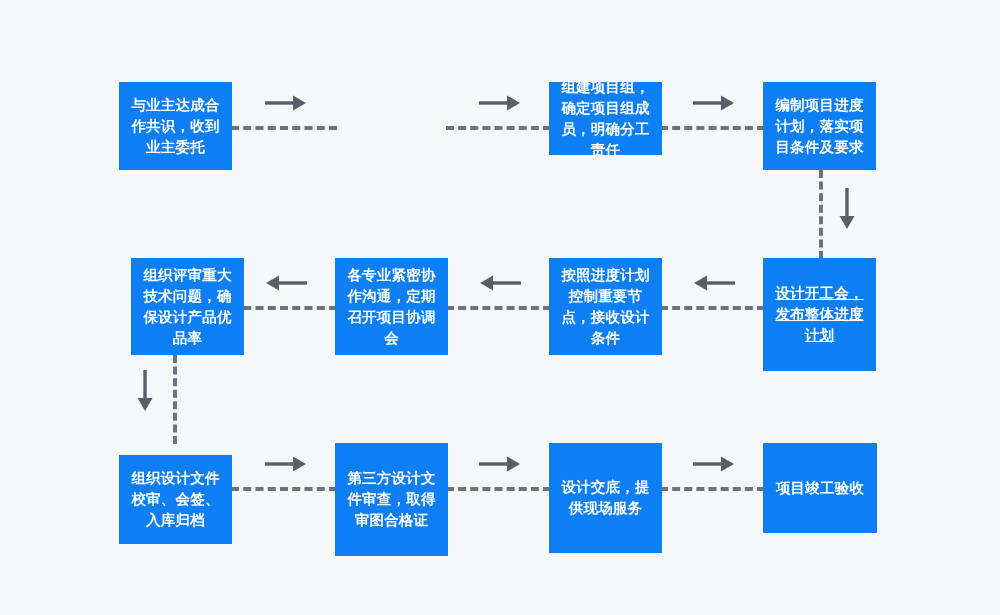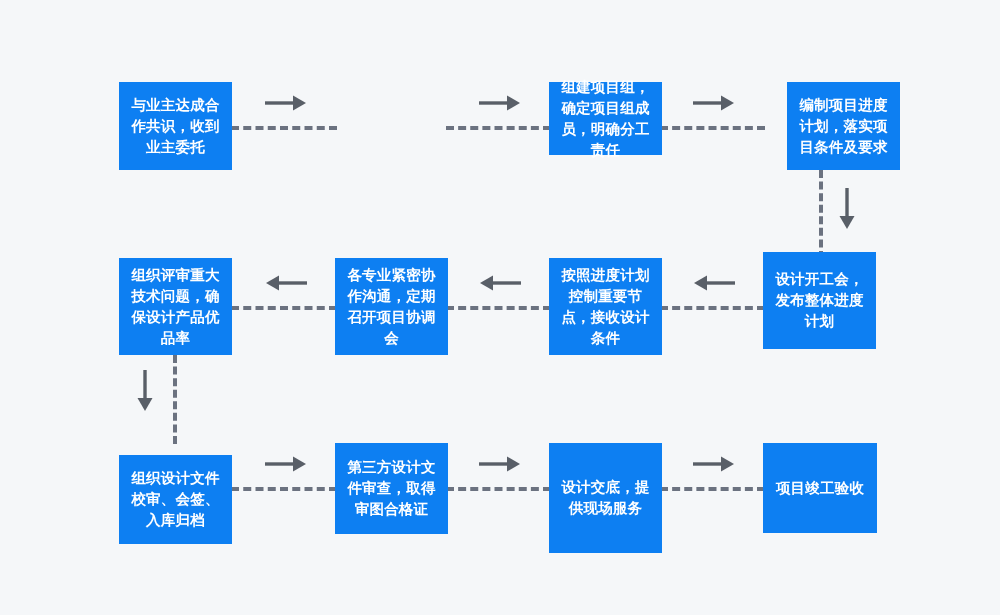--- a/index.html
+++ b/index.html
@@ -94,21 +94,21 @@
     <span class="label">与业主达成合
 作共识，收到
 业主委托</span>
   </div>
   <div class="node" style="left:549px; top:82px; width:113px; height:73px;">
     <span class="label">组建项目组，
 确定项目组成
 员，明确分工
 责任</span>
   </div>
-  <div class="node" style="left:763px; top:82px; width:113px; height:88px;margin-left:24px;">
+  <div class="node" style="left:763px; top:82px; width:113px; height:88px;">
     <span class="label">编制项目进度
 计划，落实项
 目条件及要求</span>
   </div>
 
   <div class="conn-v" style="left:819px; top:170px; height:89px;"></div>
   <div class="arrow" style="left:838px; top:188px;">
     <svg width="18" height="42" viewBox="0 0 18 42">
       <path d="M9 0 L9 29" stroke="#595f68" stroke-width="3.4" fill="none"></path>
       <path d="M1.5 28 L9 41 L16.5 28 Z" fill="#595f68"></path>
@@ -131,39 +131,39 @@
       <path d="M14 1.5 L1 9 L14 16.5 Z" fill="#595f68"></path>
     </svg>
   </div>
   <div class="arrow" style="left:265px; top:274px;">
     <svg width="42" height="18" viewBox="0 0 42 18">
       <path d="M42 9 L13 9" stroke="#595f68" stroke-width="3.4" fill="none"></path>
       <path d="M14 1.5 L1 9 L14 16.5 Z" fill="#595f68"></path>
     </svg>
   </div>
 
-  <div class="node" style="left:119px; top:258px; width:113px; height:97px;">
+  <div class="node" style="left:131px; top:258px; width:113px; height:97px;">
     <span class="label">组织评审重大
 技术问题，确
 保设计产品优
 品率</span>
   </div>
   <div class="node" style="left:335px; top:258px; width:113px; height:97px;font-family:Liberation Serif, serif;">
     <span class="label">各专业紧密协
 作沟通，定期
 召开项目协调
 会</span>
   </div>
   <div class="node" style="left:549px; top:258px; width:113px; height:97px;text-align:center;">
     <span class="label">按照进度计划
 控制重要节
 点，接收设计
 条件</span>
   </div>
-  <div class="node" style="left:763px; top:252px; width:113px; height:97px;">
+  <div class="node" style="left:763px; top:258px; width:113px; height:113px;text-decoration:underline;">
     <span class="label">设计开工会，
 发布整体进度
 计划</span>
   </div>
 
   <div class="conn-v" style="left:173px; top:355px; height:89px;"></div>
   <div class="arrow" style="left:136px; top:370px;">
     <svg width="18" height="42" viewBox="0 0 18 42">
       <path d="M9 0 L9 29" stroke="#595f68" stroke-width="3.4" fill="none"></path>
       <path d="M1.5 28 L9 41 L16.5 28 Z" fill="#595f68"></path>
@@ -191,21 +191,21 @@
       <path d="M0 9 L29 9" stroke="#595f68" stroke-width="3.4" fill="none"></path>
       <path d="M28 1.5 L41 9 L28 16.5 Z" fill="#595f68"></path>
     </svg>
   </div>
 
   <div class="node" style="left:119px; top:455px; width:113px; height:89px;">
     <span class="label">组织设计文件
 校审、会签、
 入库归档</span>
   </div>
-  <div class="node" style="left:335px; top:443px; width:113px; height:91px;">
+  <div class="node" style="left:335px; top:443px; width:113px; height:113px;">
     <span class="label">第三方设计文
 件审查，取得
 审图合格证</span>
   </div>
   <div class="node" style="left:549px; top:443px; width:113px; height:110px;">
     <span class="label">设计交底，提
 供现场服务</span>
   </div>
   <div class="node" style="left:763px; top:443px; width:114px; height:90px;">
     <span class="label">项目竣工验收</span>

